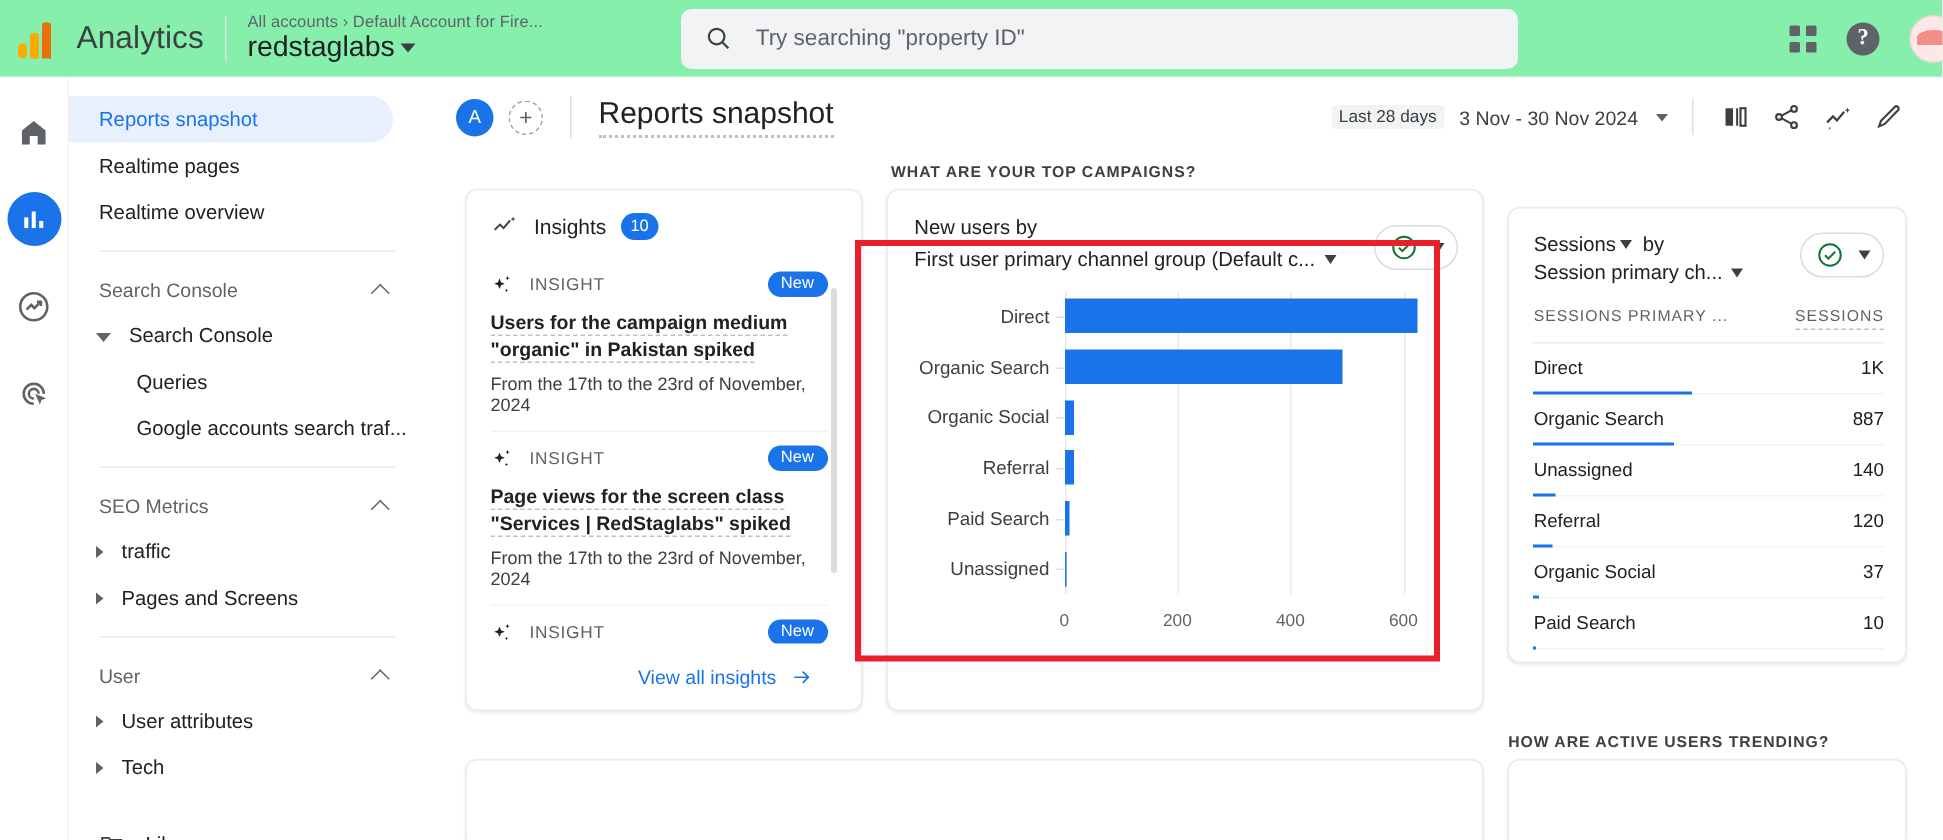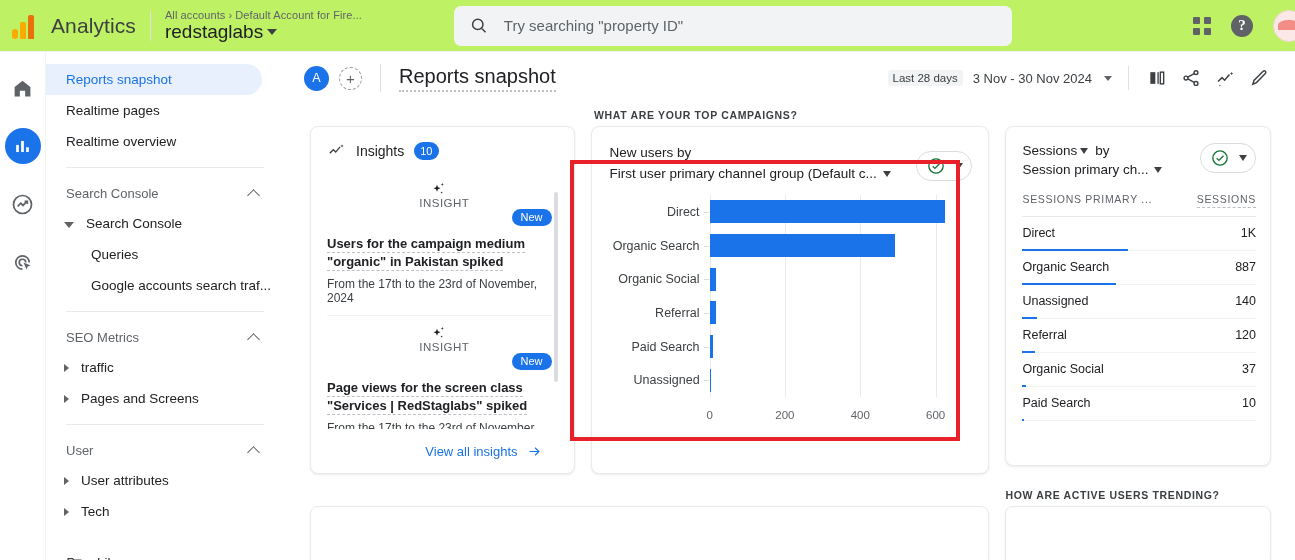--- a/index.html
+++ b/index.html
@@ -7,21 +7,21 @@
     width: 1295px; height: 560px;
     font-family: "Liberation Sans", sans-serif;
     background: #fff; overflow: hidden;
     -webkit-font-smoothing: antialiased;
   }
   .app { position: relative; width: 1295px; height: 560px; }
 
   
   .topbar {
     position: absolute; top: 0; left: 0; width: 1295px; height: 52px;
-    background: #bef264; display: flex; align-items: center;
+    background: #86efac; display: flex; align-items: center;
     border-bottom: 1px solid #f1f3f4;
   }
   .ga-logo { margin-left: 12px; width: 30px; height: 26px; display: flex; align-items: flex-end; gap: 2px; }
   .ga-logo i { display: block; border-radius: 2px 2px 0 0; }
   .ga-b1 { width: 6px; height: 10px; background: #F9AB00; border-radius: 3px !important; }
   .ga-b2 { width: 6px; height: 17px; background: #F9AB00; }
   .ga-b3 { width: 6px; height: 24px; background: #E8710A; }
   .brandname {
     font-size: 21px; color: #3c4043; margin-left: 9px; letter-spacing: .1px;
     font-weight: 400;
@@ -138,21 +138,21 @@
   .ins-card { height: 348px; padding: 14px 16px 0 16px; display: flex; flex-direction: column; }
   .ins-top { display: flex; align-items: center; gap: 10px; margin-bottom: 12px; }
   .ins-title { font-size: 14px; color: #202124; }
   .ins-count {
     background: #1a73e8; color: #fff; font-size: 11px; border-radius: 10px;
     min-width: 21px; height: 18px; display: flex; align-items: center; justify-content: center; padding: 0 6px;
   }
   .ins-scroll { flex: 1; overflow: hidden; position: relative; padding-right: 6px; }
   .ins-item { padding: 9px 0 10px 0; border-bottom: 1px solid #f1f3f4; }
   .ins-item:last-child { border-bottom: none; }
-  .ins-row1 { display: flex; align-items: center; margin-bottom: 8px; flex-direction: column; }
+  .ins-row1 { display: flex; align-items: center; margin-bottom: 8px; }
   .ins-kind { font-size: 11.5px; color: #5f6368; letter-spacing: .5px; margin-left: 10px; }
   .pill-new {
     margin-left: auto; background: #1a73e8; color: #fff; font-size: 11px;
     border-radius: 10px; padding: 1px 9px 2px; line-height: 14px;
   }
   .ins-h {
     font-size: 13px; color: #202124; font-weight: bold; line-height: 17px;
     border-bottom: 1.5px dashed #bdc1c6; display: inline; padding-bottom: 1px;
   }
   .ins-sub { font-size: 12px; color: #3c4043; margin-top: 7px; }
@@ -178,21 +178,21 @@
   .brow .bar { height: 100%; background: #1a73e8; }
   .cat-lbl {
     position: absolute; right: calc(100% + 10px); top: 50%; transform: translateY(-50%);
     font-size: 12.5px; color: #3c4043; white-space: nowrap;
   }
   .tick-mark { position: absolute; right: calc(100% + 1px); top: 50%; width: 5px; height: 1px; background: #dadce0; }
   .xlbl { position: absolute; bottom: -24px; font-size: 11.5px; color: #5f6368; transform: translateX(-50%); }
   .axis-base { position: absolute; left: 0; top: 0; bottom: 0; width: 1px; background: #e8eaed; }
 
   
-  .tbl-card { height: 340px; padding: 16px 14px 0 16px; }
+  .tbl-card { height: 304px; padding: 16px 14px 0 16px; margin-top: 12px; }
   .tbl-head-row { display: flex; align-items: flex-start; }
   .tbl-t1 { font-size: 13.5px; color: #202124; display: flex; align-items: center; gap: 3px; }
   .tbl-t2 { font-size: 13.5px; color: #202124; margin-top: 4px; display: flex; align-items: center; gap: 6px; }
   .colhead { display: flex; justify-content: space-between; margin-top: 16px; }
   .ch { font-size: 10.5px; letter-spacing: .7px; color: #5f6368; }
   .ch.r { border-bottom: 1.5px dashed #bdc1c6; padding-bottom: 2px; }
   .rowsep { height: 1px; background: #e8eaed; margin-top: 8px; }
   .trow { position: relative; padding: 9px 0 11px; }
   .trow-inner { display: flex; justify-content: space-between; }
   .tcell { font-size: 12.5px; color: #202124; }

